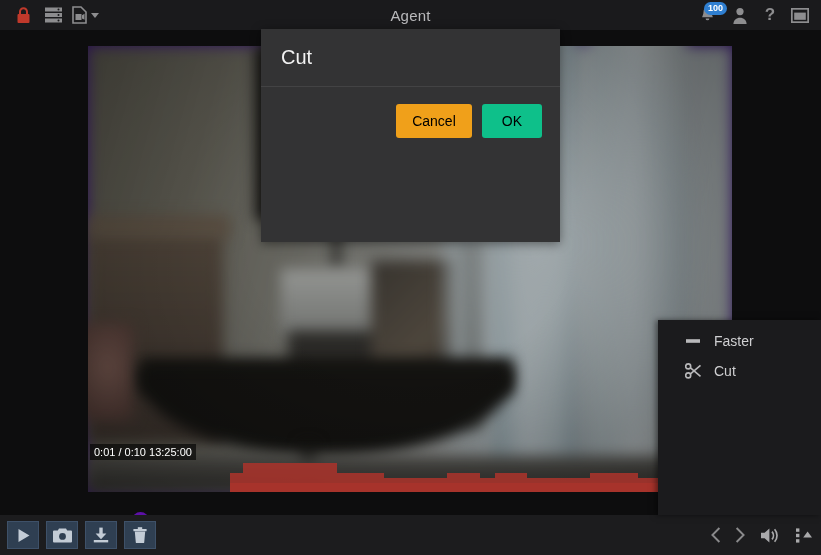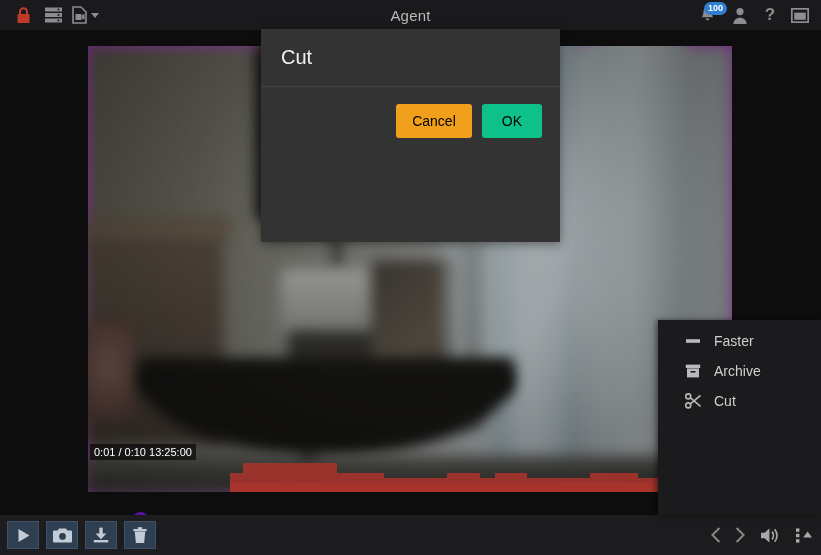--- a/index.html
+++ b/index.html
@@ -36,21 +36,21 @@
     position: absolute; top: 2px; left: 15px;
     background: #2f7fd1; color: #fff; font-size: 9px; font-weight: bold;
     border-radius: 9px; padding: 1px 4px; line-height: 11px; min-width: 20px;
     text-align: center;
   }
 
   
   #stage { position: absolute; left: 0; top: 30px; width: 821px; height: 485px; background: #0d0d0e; }
   #video {
     position: absolute; left: 88px; top: 16px; width: 644px; height: 446px;
-    overflow: hidden; background: #d946ef;
+    overflow: hidden; background: #4c1d95;
   }
   
   #video .scene { position: absolute; inset: 0; }
   .sc { position: absolute; filter: blur(7px); }
   #v-wall   { left: 0; top: 0; width: 100%; height: 100%;
               background: linear-gradient(105deg,#6e6a5d 0%, #7c786b 18%, #8e8c83 34%,
                           #a9a9a4 50%, #cfd2d2 66%, #b9c0c3 80%, #cfd6d8 100%); }
   #v-light  { left: 55%; top: -6%; width: 40%; height: 112%;
               background: radial-gradient(ellipse at 40% 45%, rgba(226,236,240,.95), rgba(180,200,210,.35) 60%, transparent 75%); }
   #v-curtain{ left: 63%; top: -4%; width: 13%; height: 108%;
@@ -301,30 +301,20 @@
     <div class="cm-item">
       <span class="ic">
         <svg width="16" height="16" viewBox="0 0 16 16">
           <rect x="1" y="6.2" width="14" height="3.6" fill="#b9b9bb"></rect>
         </svg>
       </span>
       <span>Faster</span>
     </div>
 
 
-    <div class="cm-item">
-      <span class="ic">
-        <svg width="16" height="16" viewBox="0 0 16 16">
-          <rect x="0.8" y="1.6" width="14.4" height="3.4" fill="#b9b9bb"></rect>
-          <rect x="2" y="5.4" width="12" height="9" fill="#b9b9bb"></rect>
-          <rect x="5.6" y="8" width="4.8" height="1.6" fill="#1b1b1d"></rect>
-        </svg>
-      </span>
-      <span>Archive</span>
-    </div>
 
 
     <div class="cm-item">
       <span class="ic">
         <svg width="17" height="16" viewBox="0 0 17 16">
           <circle cx="3.2" cy="12.4" r="2.5" fill="none" stroke="#b9b9bb" stroke-width="1.6"></circle>
           <circle cx="3.2" cy="3.4" r="2.5" fill="none" stroke="#b9b9bb" stroke-width="1.6"></circle>
           <path d="M5.2 4.6 15.5 13.4M5.2 11.2 15.5 2.4" stroke="#b9b9bb" stroke-width="1.6"></path>
         </svg>
       </span>

